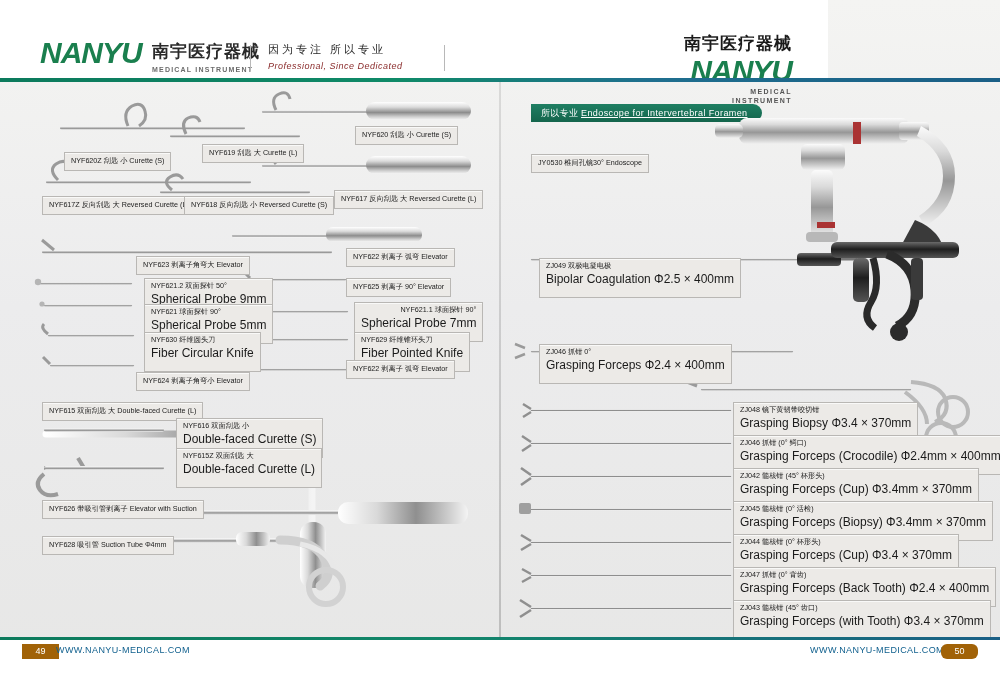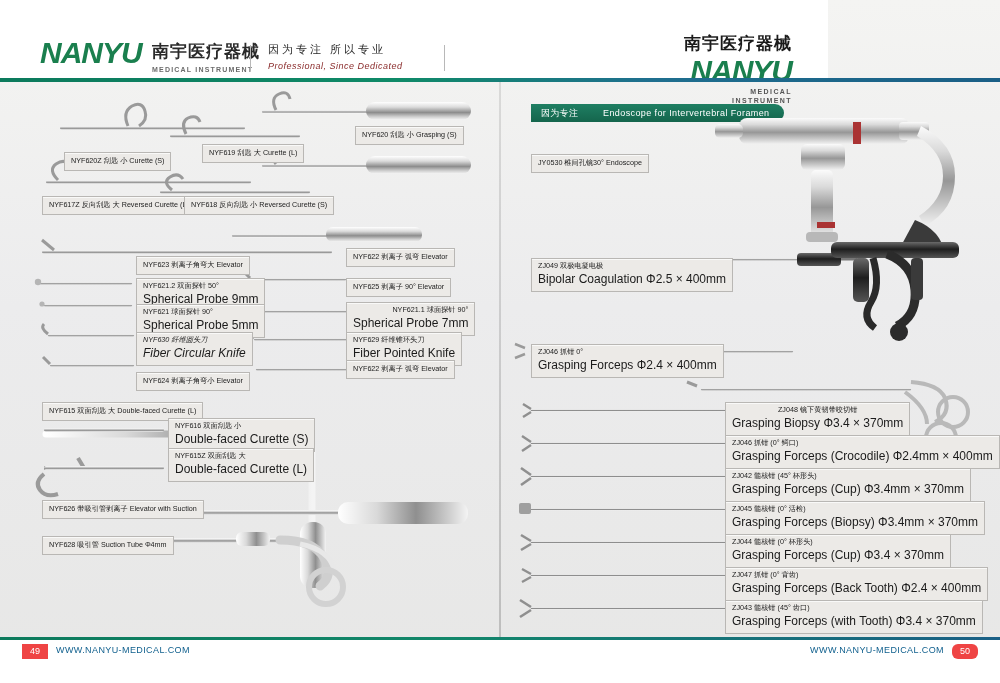--- a/index.html
+++ b/index.html
@@ -84,21 +84,21 @@
   .page-right { left:501px; width:499px; }
   
   .footer {
     position:absolute; left:0; top:637px; width:1000px; height:46px; background:#ffffff;
   }
   .footer .bar {
     position:absolute; top:0; left:0; width:1000px; height:3px;
     background: linear-gradient(90deg,#0c7a5c 0%, #12876a 45%, #1a5f86 100%);
   }
   .pagenum {
-    position:absolute; top:7px; width:26px; height:15px; background:#ef4444; color:#fff;
+    position:absolute; top:7px; width:37px; height:15px; background:#a16207; color:#fff;
     font-size:9px; line-height:15px; text-align:center;
   }
   .pagenum.l { left:22px; }
   .pagenum.r { right:22px;border-radius:6px; }
   .foot-url {
     position:absolute; top:8px; font-size:9px; color:#0f5f8d; letter-spacing:0.4px;
   }
   .foot-url.l { left:56px; }
   .foot-url.r { right:56px; }
 
@@ -109,36 +109,36 @@
     border:1px solid #b9b7b4;
     padding:3px 6px 4px 6px;
     font-size:7.2px;
     line-height:1.35;
     color:#1b1b1b;
     white-space:nowrap;
     box-shadow: 0 1px 0 rgba(255,255,255,0.7) inset;
   }
   .lbl .cn { font-size:7.2px; }
   .lbl .en { font-size:12px; }
-  .lbl.two { padding-top:2px; padding-bottom:4px; }
+  .lbl.two { padding-top:2px; padding-bottom:10px;margin-left:8px; }
   .lbl .line2 { display:block; }
 
   
   .sect {
     position:absolute; left:30px; top:22px; width:300px; height:18px;
   }
   .sect .pill {
     position:absolute; left:0; top:0; height:18px;
     background: linear-gradient(180deg,#1f7f63,#14654c);
     border-radius: 0 9px 9px 0;
     padding: 0 14px 0 10px;
     color:#fff; font-size:9px; line-height:18px; white-space:nowrap;
     letter-spacing:0.3px;
   }
-  .sect .pill .en { margin-left:22px; letter-spacing:0.4px; }
+  .sect .pill .en { margin-left:0; letter-spacing:0.4px;text-decoration:underline; }
 
   svg { display:block; overflow:visible; }
 </style>
 </head>
 <body>
 
 <div id="page">
 
   <div class="header">
     <div class="logo-left">
@@ -285,28 +285,31 @@
       </g>
     </svg>
 
     <div class="lbl" style="left:64px; top:62px;margin-top:8px;">
       <span class="cn">NYF620Z 刮匙 小  Curette (S)</span>
     </div>
     <div class="lbl" style="left:202px; top:62px;">
       <span class="cn">NYF619 刮匙 大  Curette (L)</span>
     </div>
     <div class="lbl" style="left:355px; top:44px;">
-      <span class="cn">NYF620 刮匙 小  Grasping (S)</span>
+      <span class="cn">NYF620 刮匙 小  Curette (S)</span>
     </div>
 
     <div class="lbl" style="left:42px; top:114px;">
       <span class="cn">NYF617Z 反向刮匙 大  Reversed Curette (L)</span>
     </div>
     <div class="lbl" style="left:184px; top:114px;">
       <span class="cn">NYF618 反向刮匙 小  Reversed Curette (S)</span>
+    </div>
+    <div class="lbl" style="left:334px; top:108px;">
+      <span class="cn">NYF617 反向刮匙 大  Reversed Curette (L)</span>
     </div>
 
     <div class="lbl" style="left:136px; top:174px;">
       <span class="cn">NYF623 剥离子角弯大 Elevator</span>
     </div>
     <div class="lbl" style="left:346px; top:166px;">
       <span class="cn">NYF622 剥离子 弧弯 Elevator</span>
     </div>
 
     <div class="lbl two" style="left:136px; top:196px;">
@@ -319,21 +322,21 @@
 
     <div class="lbl two" style="left:136px; top:222px;">
       <span class="cn">NYF621 球面探针 90°</span>
       <span class="line2 en">Spherical Probe 5mm</span>
     </div>
     <div class="lbl two" style="left:346px; top:220px;text-align:right;">
       <span class="cn">NYF621.1 球面探针 90°</span>
       <span class="line2 en">Spherical Probe 7mm</span>
     </div>
 
-    <div class="lbl two" style="left:136px; top:250px;font-style:italic;">
+    <div class="lbl two" style="left:136px; top:250px;">
       <span class="cn">NYF630 纤维圆头刀</span>
       <span class="line2 en">Fiber Circular Knife</span>
     </div>
     <div class="lbl two" style="left:346px; top:250px;">
       <span class="cn">NYF629 纤维锥环头刀</span>
       <span class="line2 en">Fiber Pointed Knife</span>
     </div>
 
     <div class="lbl" style="left:136px; top:278px;margin-top:12px;">
       <span class="cn">NYF624 剥离子角弯小 Elevator</span>
@@ -359,21 +362,21 @@
     </div>
     <div class="lbl" style="left:42px; top:454px;">
       <span class="cn">NYF628 吸引管 Suction Tube  Φ4mm</span>
     </div>
   </div>
 
   <div class="page-right">
 
     <div class="sect">
       <div class="pill">
-        <span>因为专注</span>
+        <span>所以专业</span>
         <span class="en">Endoscope for Intervertebral Foramen</span>
       </div>
     </div>
 
     <svg width="499" height="555" style="position:absolute;left:0;top:0;">
       <defs>
         <linearGradient id="steel2" x1="0" y1="0" x2="0" y2="1">
           <stop offset="0%" stop-color="#ffffff"></stop>
           <stop offset="28%" stop-color="#dcdcdc"></stop>
           <stop offset="58%" stop-color="#8d8d8d"></stop>
@@ -471,21 +474,21 @@
     </div>
     <div class="lbl two" style="left:30px; top:176px;">
       <span class="cn">ZJ049 双极电凝电极</span>
       <span class="line2 en">Bipolar Coagulation  Φ2.5 × 400mm</span>
     </div>
     <div class="lbl two" style="left:30px; top:262px;">
       <span class="cn">ZJ046 抓钳 0°</span>
       <span class="line2 en">Grasping Forceps   Φ2.4 × 400mm</span>
     </div>
 
-    <div class="lbl two" style="left:224px; top:320px;text-align:center;">
+    <div class="lbl two" style="left:224px; top:320px;">
       <span class="cn">ZJ048 镜下黄韧带咬切钳</span>
       <span class="line2 en">Grasping Biopsy  Φ3.4 × 370mm</span>
     </div>
     <div class="lbl two" style="left:224px; top:353px;">
       <span class="cn">ZJ046 抓钳 (0°  鳄口)</span>
       <span class="line2 en">Grasping Forceps (Crocodile) Φ2.4mm × 400mm</span>
     </div>
     <div class="lbl two" style="left:224px; top:386px;">
       <span class="cn">ZJ042 髓核钳 (45°  杯形头)</span>
       <span class="line2 en">Grasping Forceps (Cup)  Φ3.4mm × 370mm</span>

